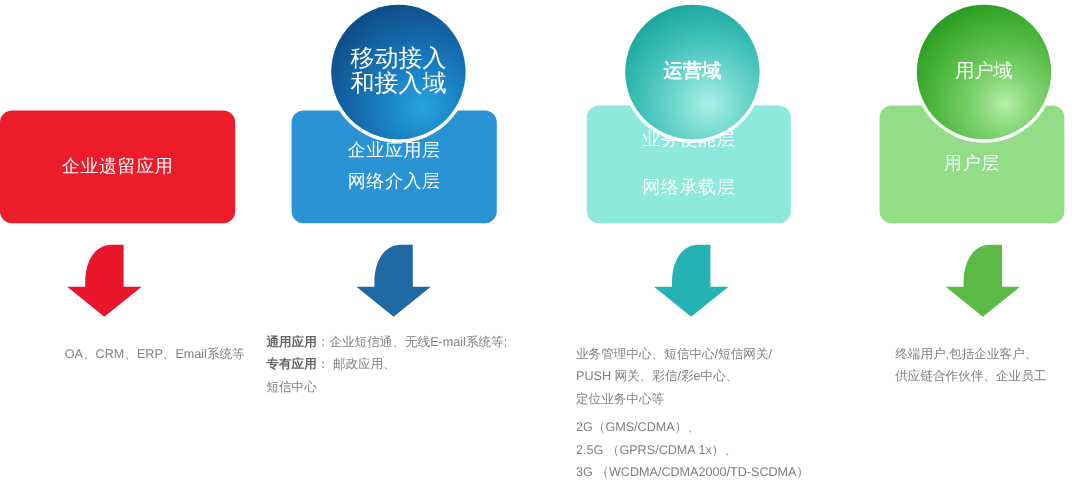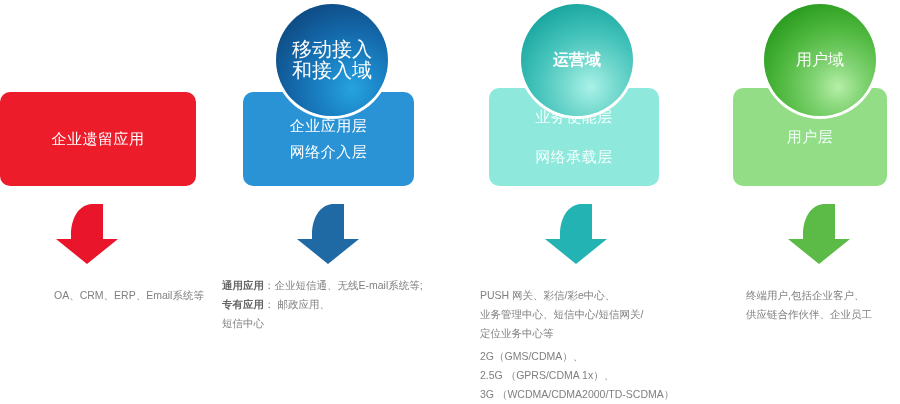--- a/index.html
+++ b/index.html
@@ -162,24 +162,24 @@
     </div>
 
     <div class="arrow-wrap" style="left:542px;top:203px;width:72px;height:62px;left:52px;">
       <svg width="72" height="62" viewBox="0 0 72 62">
         <path d="M40 1 C26 2 19 16 19 32 L19 36 L4 36 L35 61 L66 36 L51 36 L51 1 Z" fill="#23b3b3"></path>
       </svg>
     </div>
 
     <div class="caption" style="left:-9px;top:286px;width:260px;">
       <div class="line">
+        <span>业务管理中心、短信中心/短信网关/</span>
+      </div>
+      <div class="line">
         <span>PUSH 网关、彩信/彩e中心、</span>
-      </div>
-      <div class="line">
-        <span>业务管理中心、短信中心/短信网关/</span>
       </div>
       <div class="line">
         <span>定位业务中心等</span>
       </div>
     </div>
 
     <div class="caption" style="left:-9px;top:347px;width:280px;">
       <div class="line">
         <span>2G（GMS/CDMA）、</span>
       </div>

